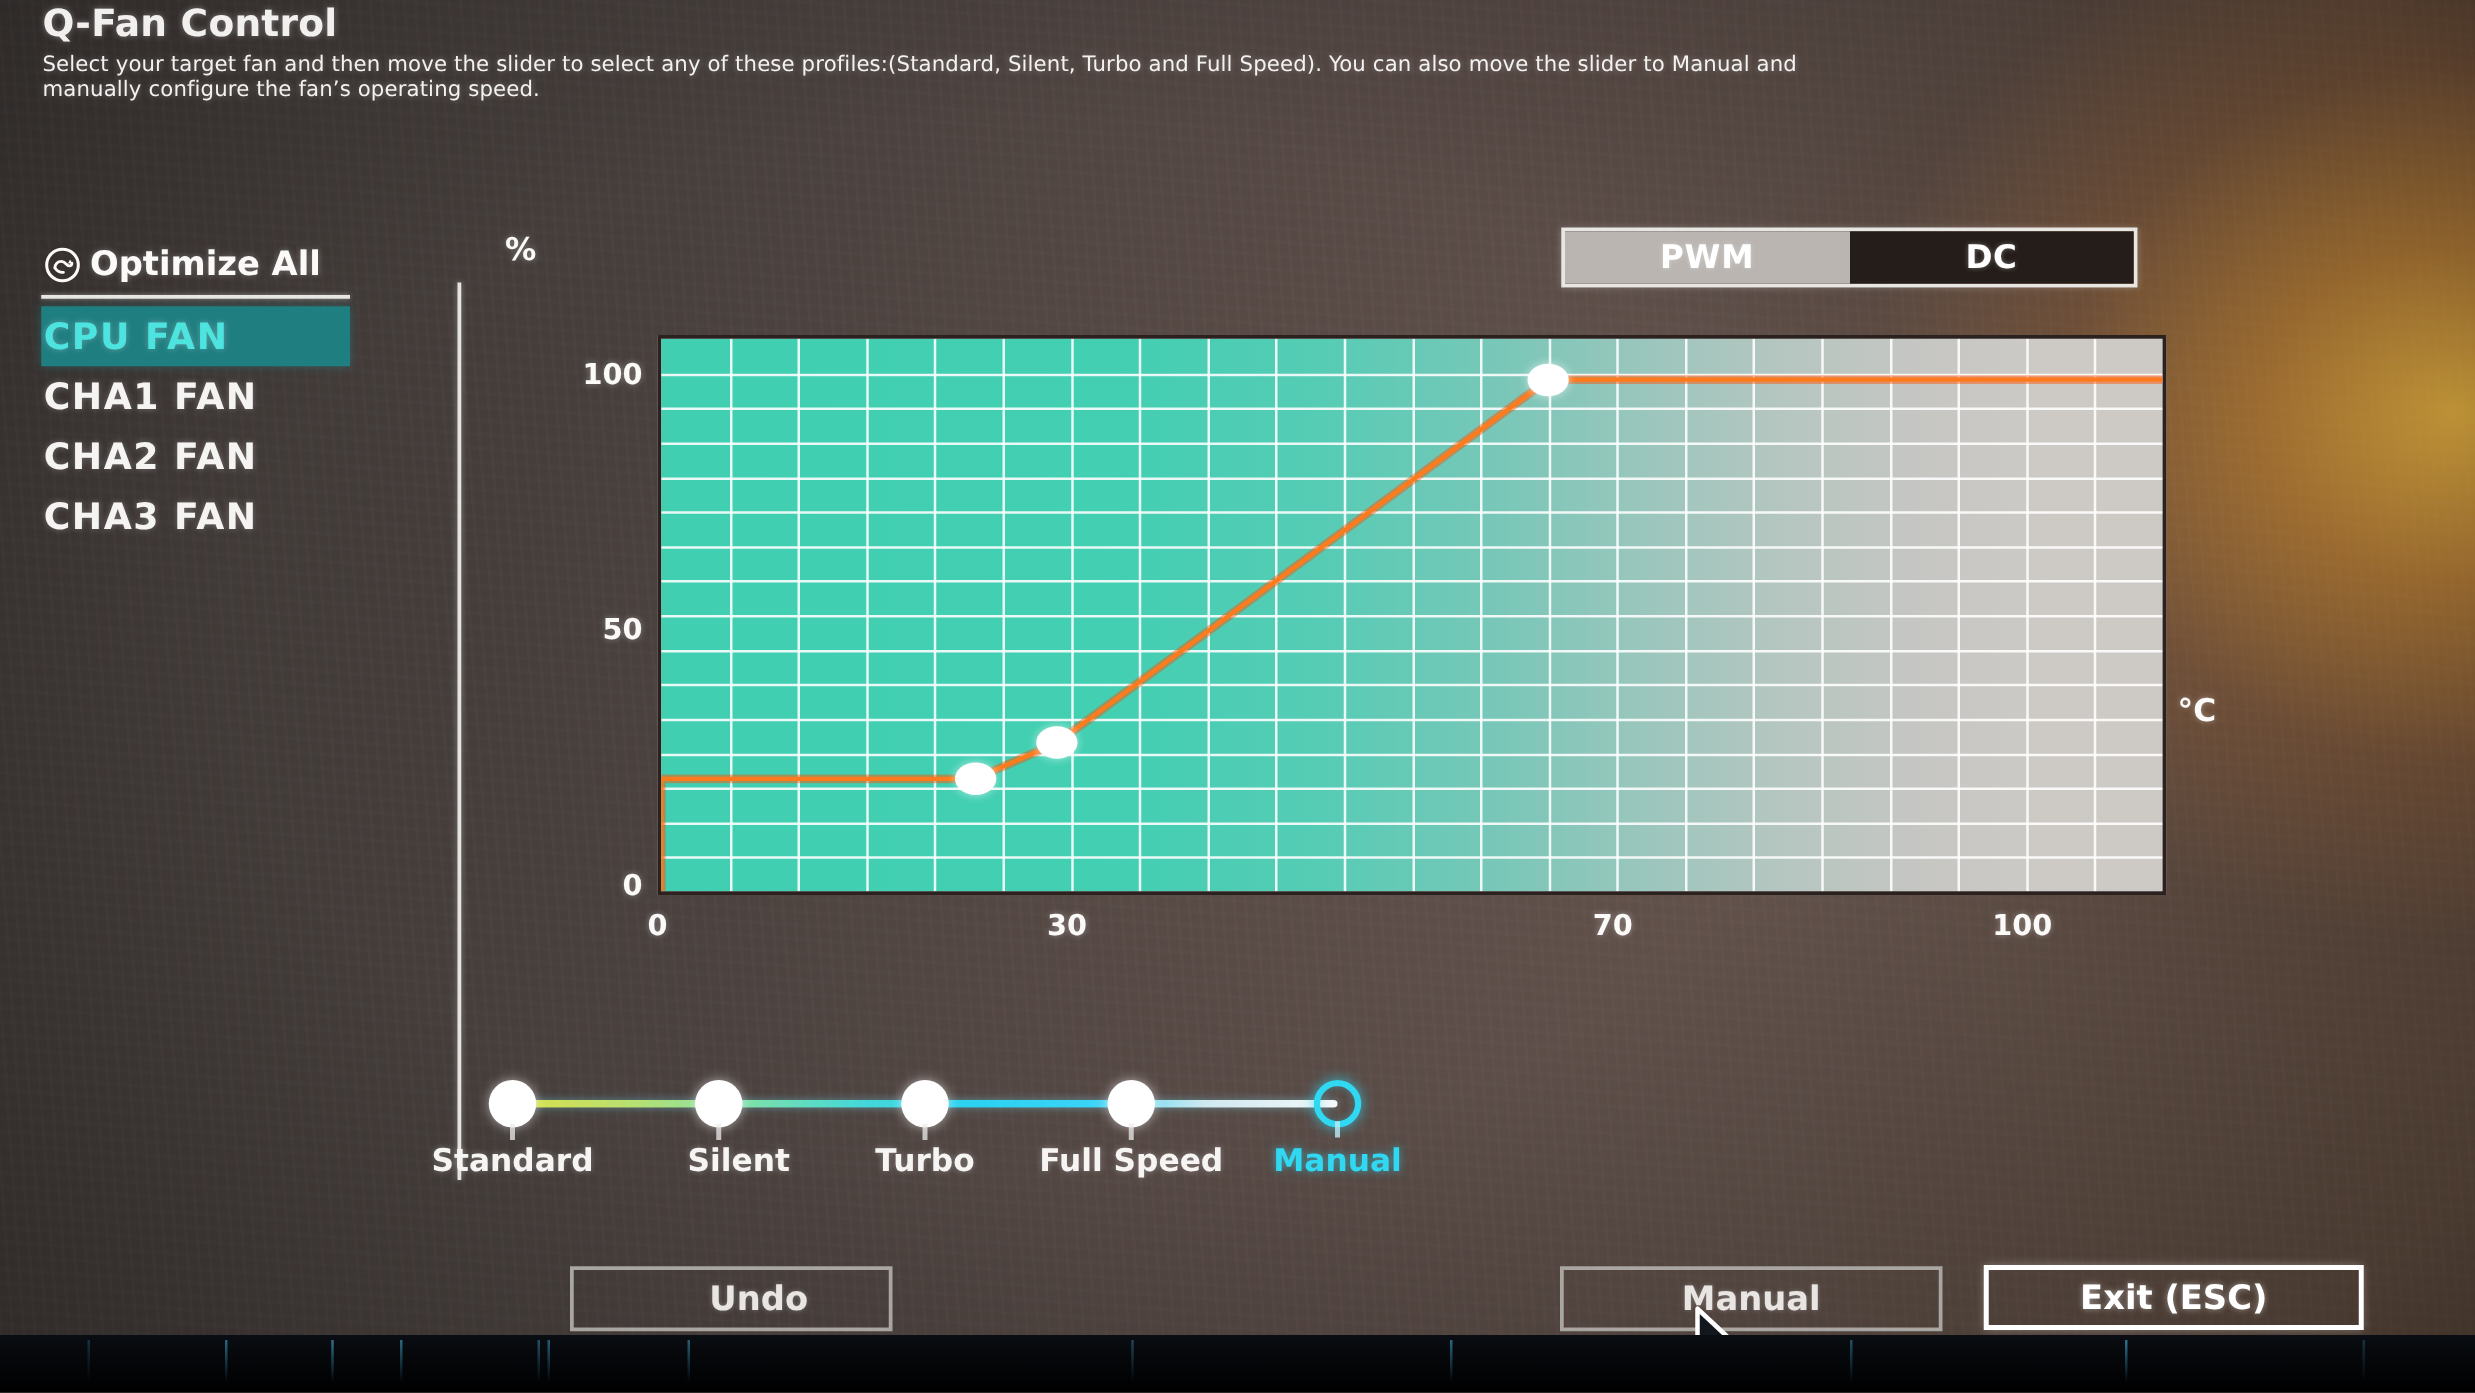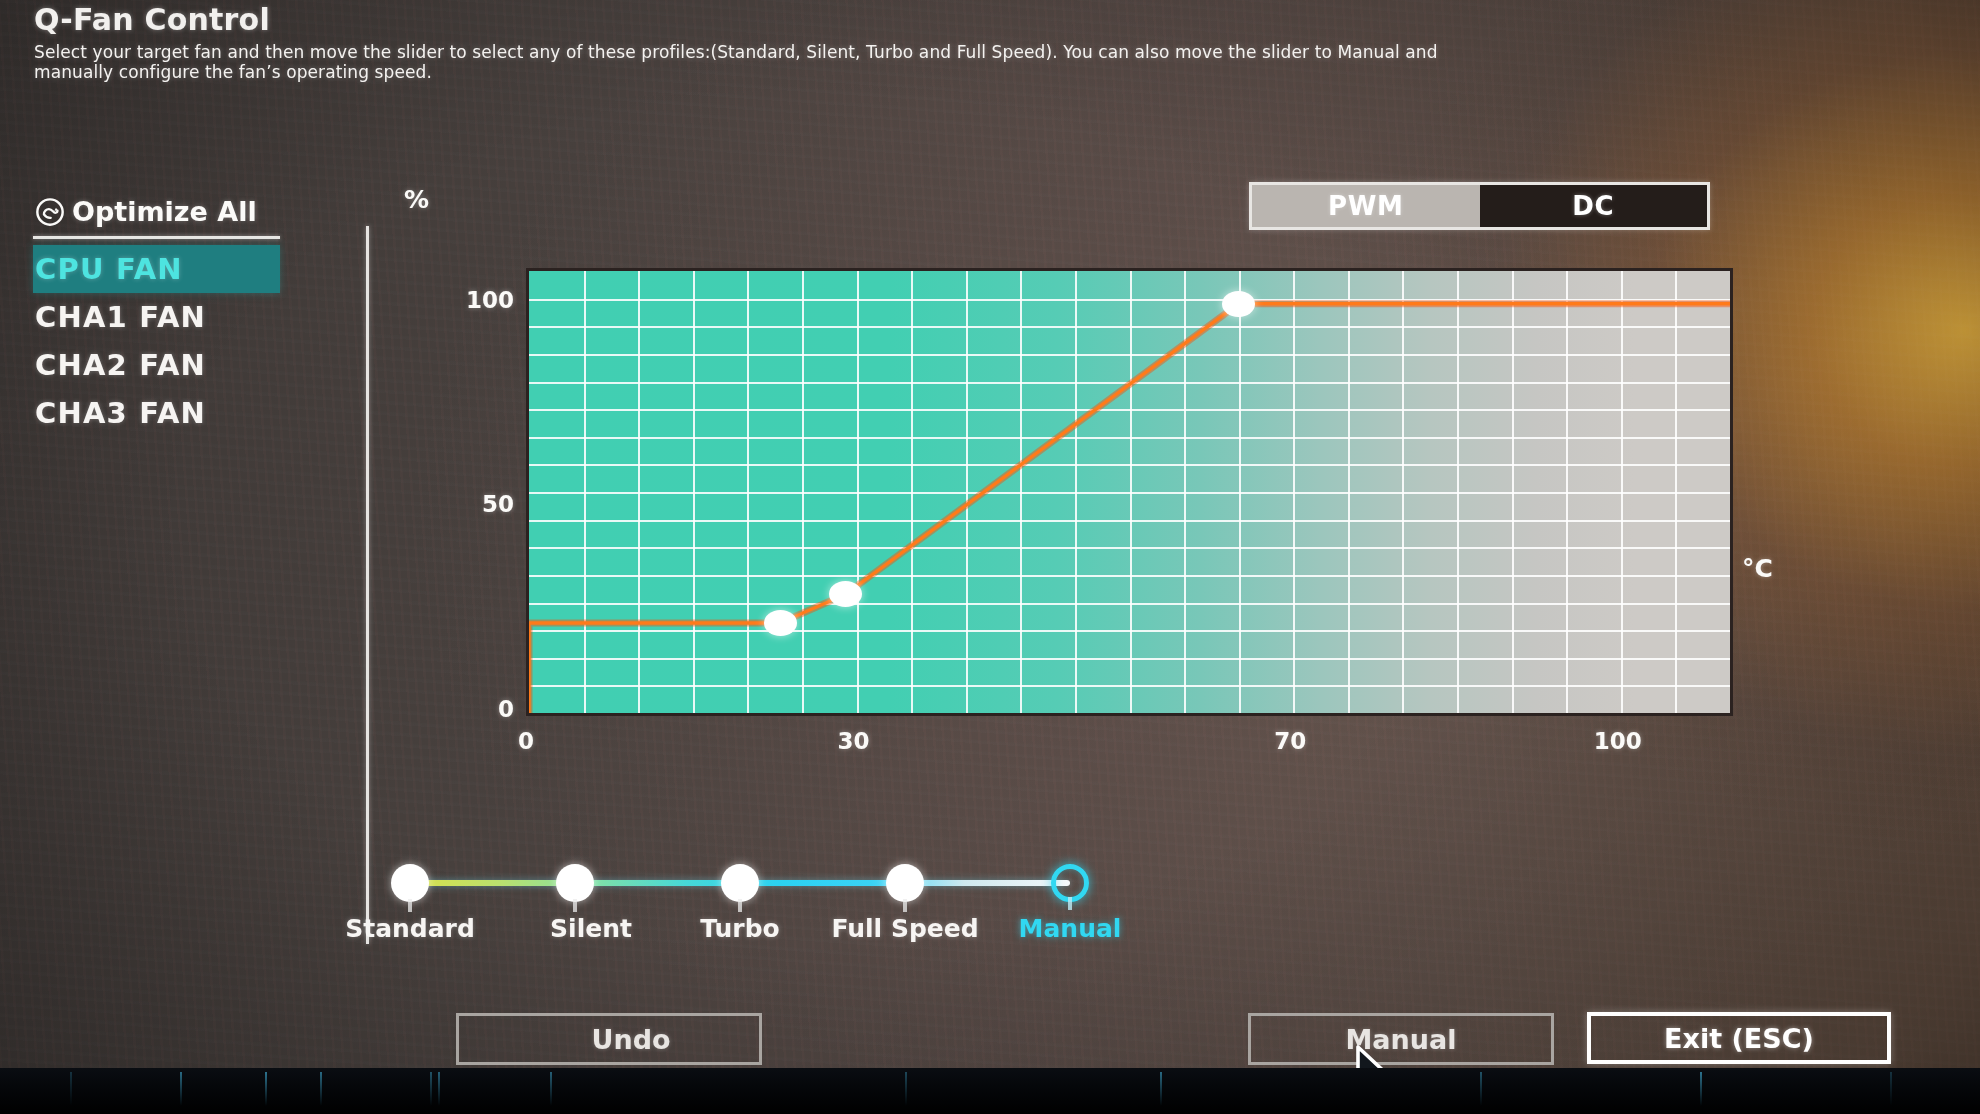--- a/index.html
+++ b/index.html
@@ -173,21 +173,21 @@
   }
   .btn.dim {
     border: 3px solid #a9a5a1; font-size: 27px; color: #e8e5e2;
     text-shadow: 0 0 4px rgba(255,255,255,.28);
   }
   .btn.bright {
     border: 4px solid #ffffff; font-size: 27px; color: #ffffff;
     text-shadow: 0 0 5px rgba(255,255,255,.45);
     box-shadow: 0 0 7px rgba(255,255,255,.3);
   }
-  #undo-button  { left: 456px;  top: 1013px; width: 306px; padding-left: 44px; }
+  #undo-button  { left: 456px;  top: 1013px; width: 258px; padding-left: 44px; }
   #apply-button { left: 1248px; top: 1013px; width: 306px; }
   #exit-button  { left: 1587px; top: 1012px; width: 304px; }
   #cursor { position: absolute; left: 1354px; top: 1044px; width: 46px; height: 66px; }
 </style>
 </head>
 <body>
 
 <div id="stage">
 
   <div id="panel"></div>

